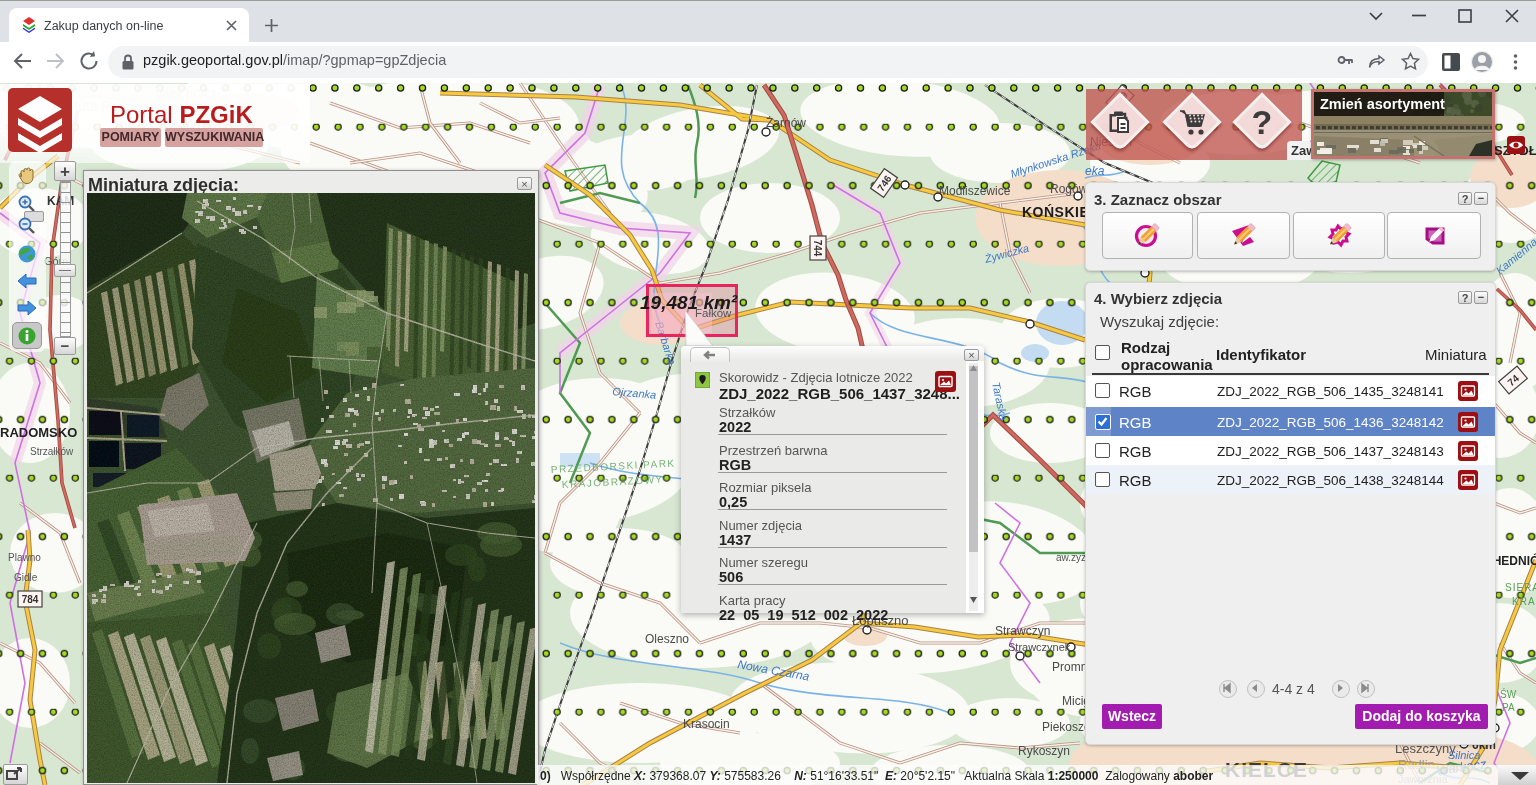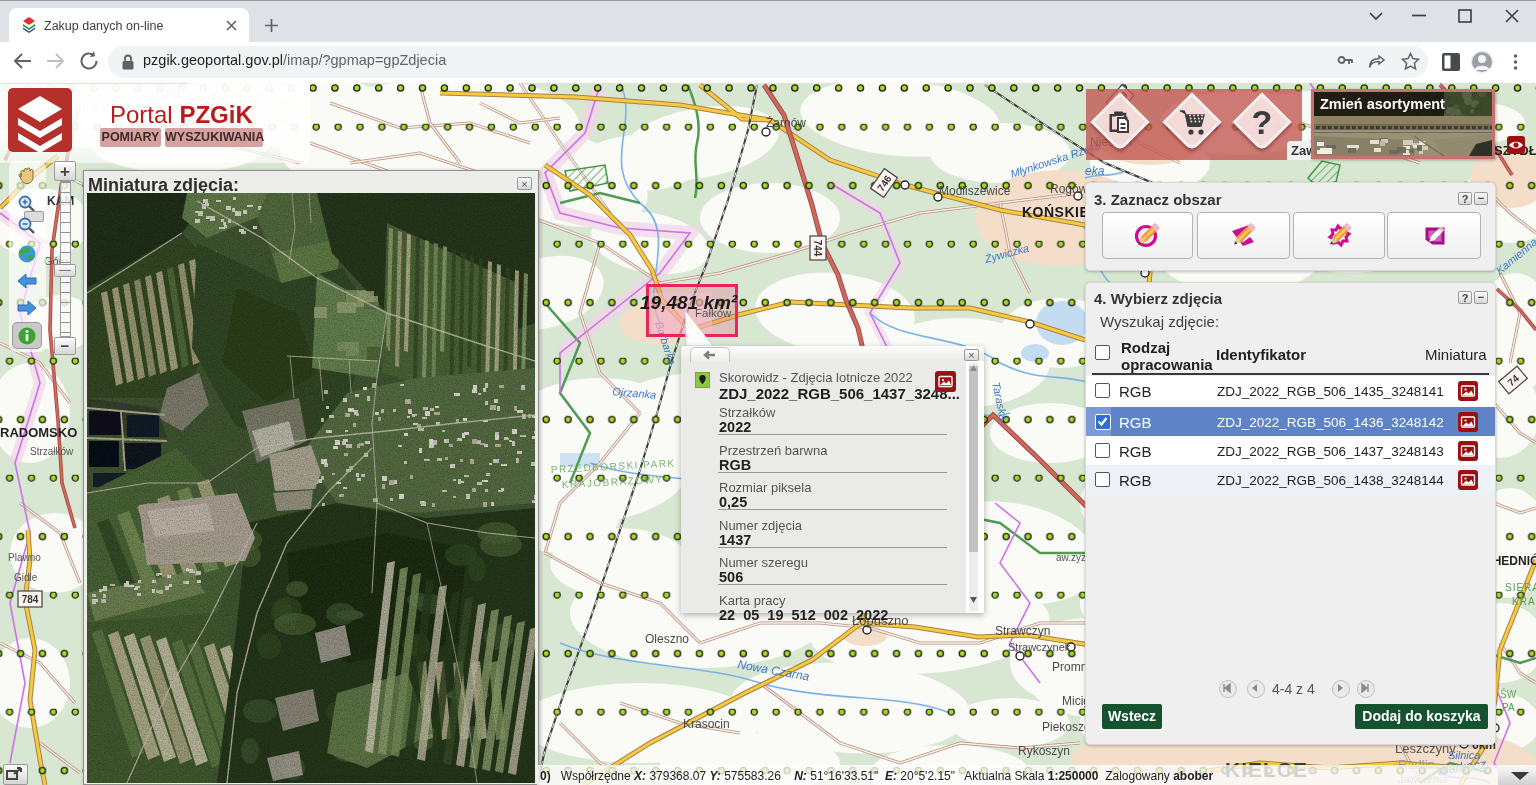--- a/index.html
+++ b/index.html
@@ -2,21 +2,21 @@
 <html><head>
 <meta charset="utf-8">
 <style>
 html,body{margin:0;padding:0;width:1536px;height:785px;overflow:hidden;font-family:"Liberation Sans",sans-serif;background:#fff}
 .abs{position:absolute}
 svg{display:block}
 #stage{position:relative;width:1536px;height:785px;overflow:hidden}
 .gbtn{background:linear-gradient(#fdfdfd,#d6d6d6);border:1px solid #9a9a9a;border-radius:2px;color:#444;text-align:center;box-sizing:border-box}
 .panel{background:#efefef;border:1px solid #d8d8d8;border-radius:5px;box-shadow:0 1px 3px rgba(0,0,0,.25)}
 .ptitle{font-weight:bold;font-size:15px;color:#333}
-.redbtn{background:#14532d;color:#fff;font-weight:bold;font-size:14px;text-align:center;border-radius:2px;line-height:25px}
+.redbtn{background:#a21caf;color:#fff;font-weight:bold;font-size:14px;text-align:center;border-radius:2px;line-height:25px}
 .icobtn{background:#9c1013;border-radius:3px}
 </style>
 </head>
 <body>
 <div id="stage">
 <div class="abs" style="left:0;top:0;width:1536px;height:42px;background:#dee1e6"></div>
 <div class="abs" style="left:0;top:0;width:1536px;height:1px;background:#9b9b9b"></div>
 <div class="abs" style="left:9px;top:8px;width:240px;height:34px;background:#fff;border-radius:8px 8px 0 0"></div>
 <div class="abs" id="favicon" style="left:21px;top:17px;width:16px;height:16px">
 <svg width="16" height="16" viewBox="0 0 16 16">

